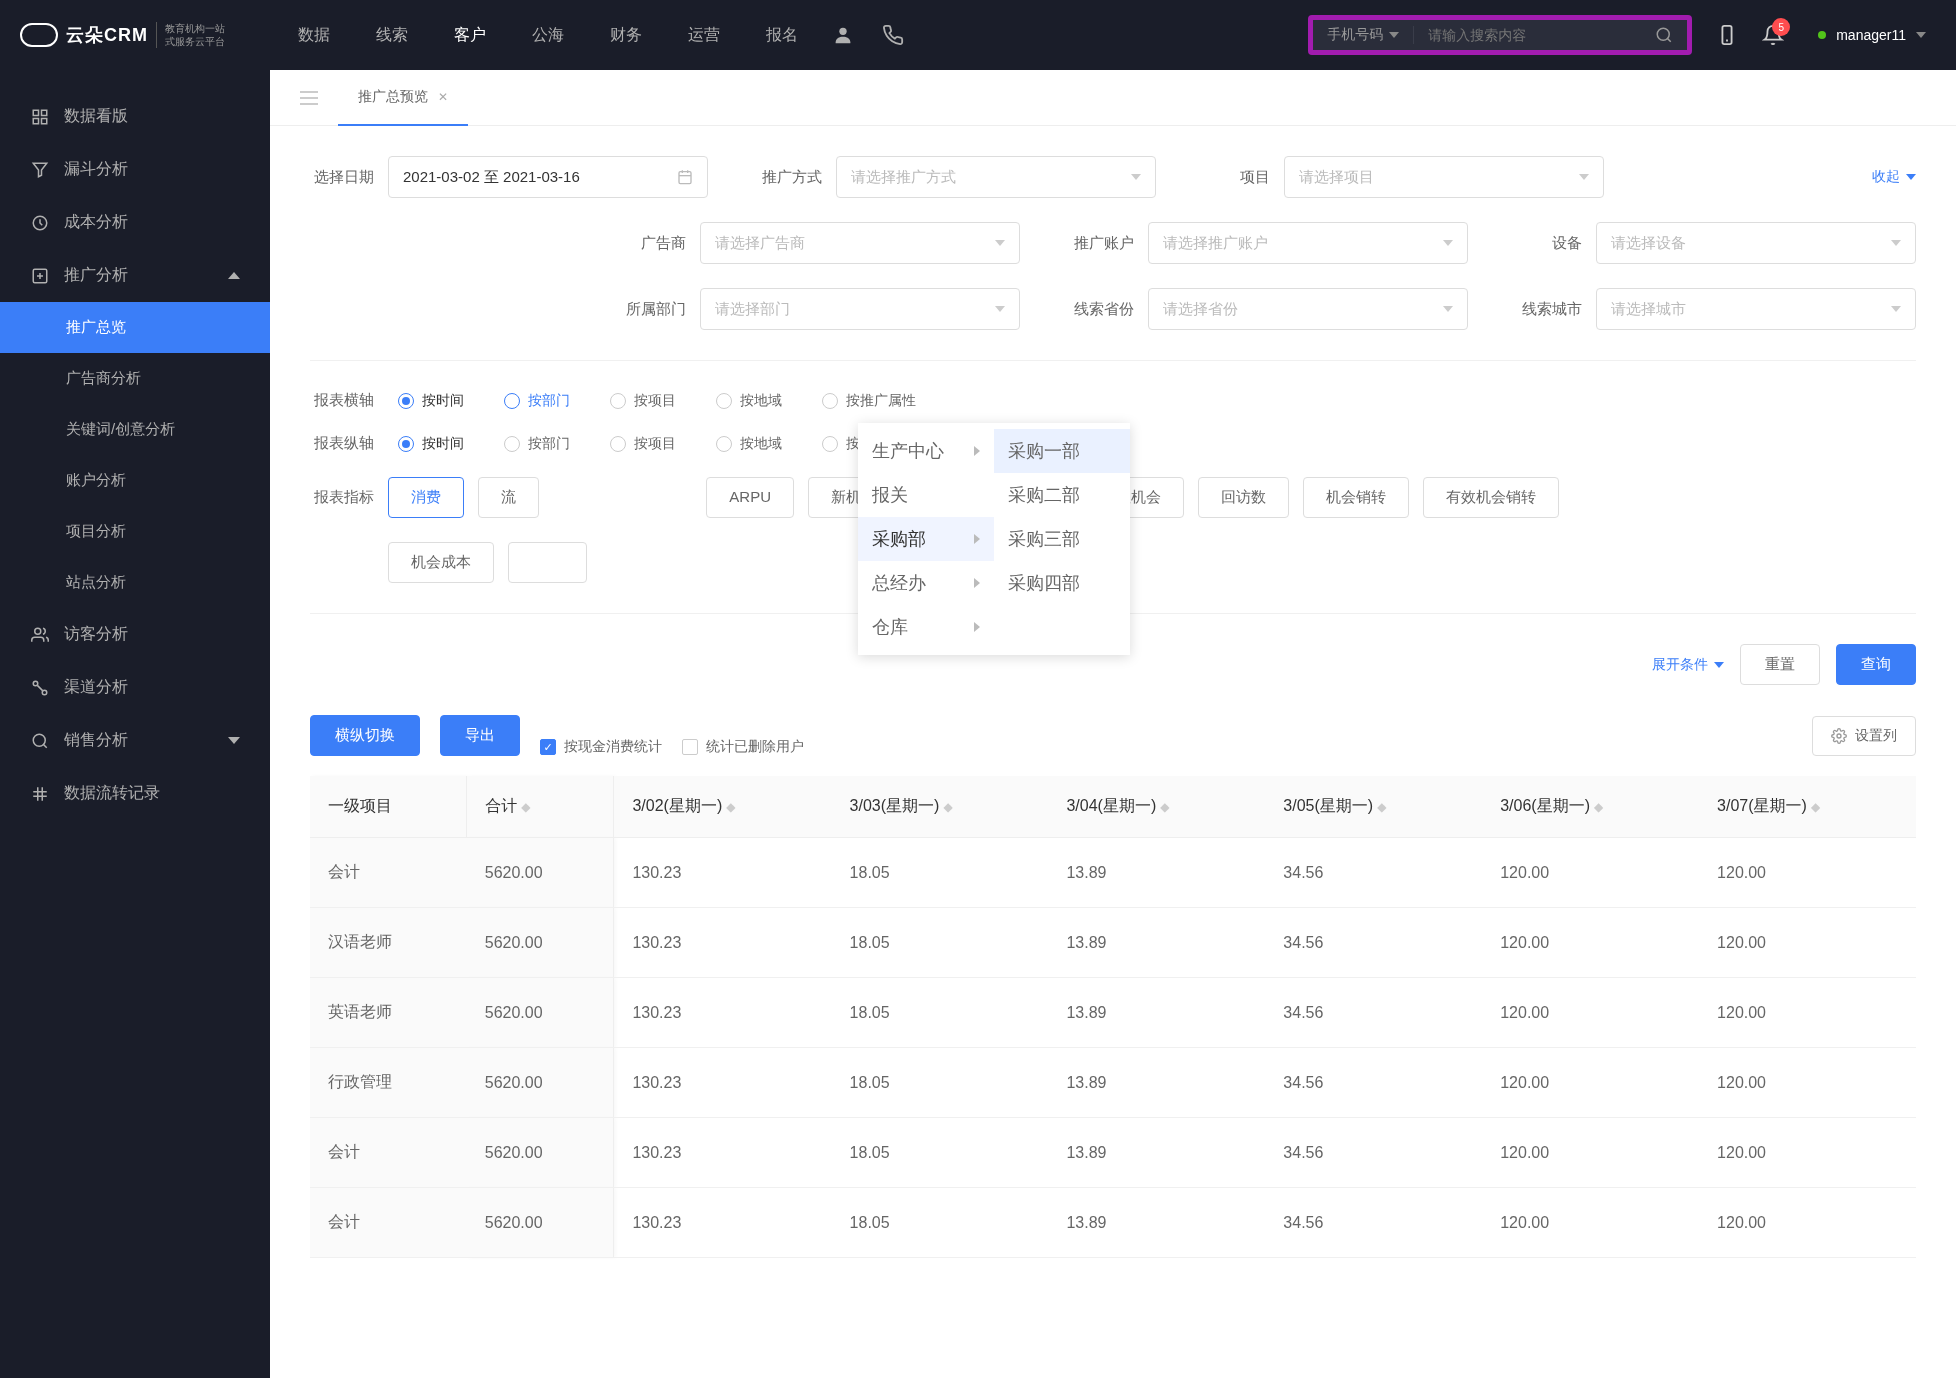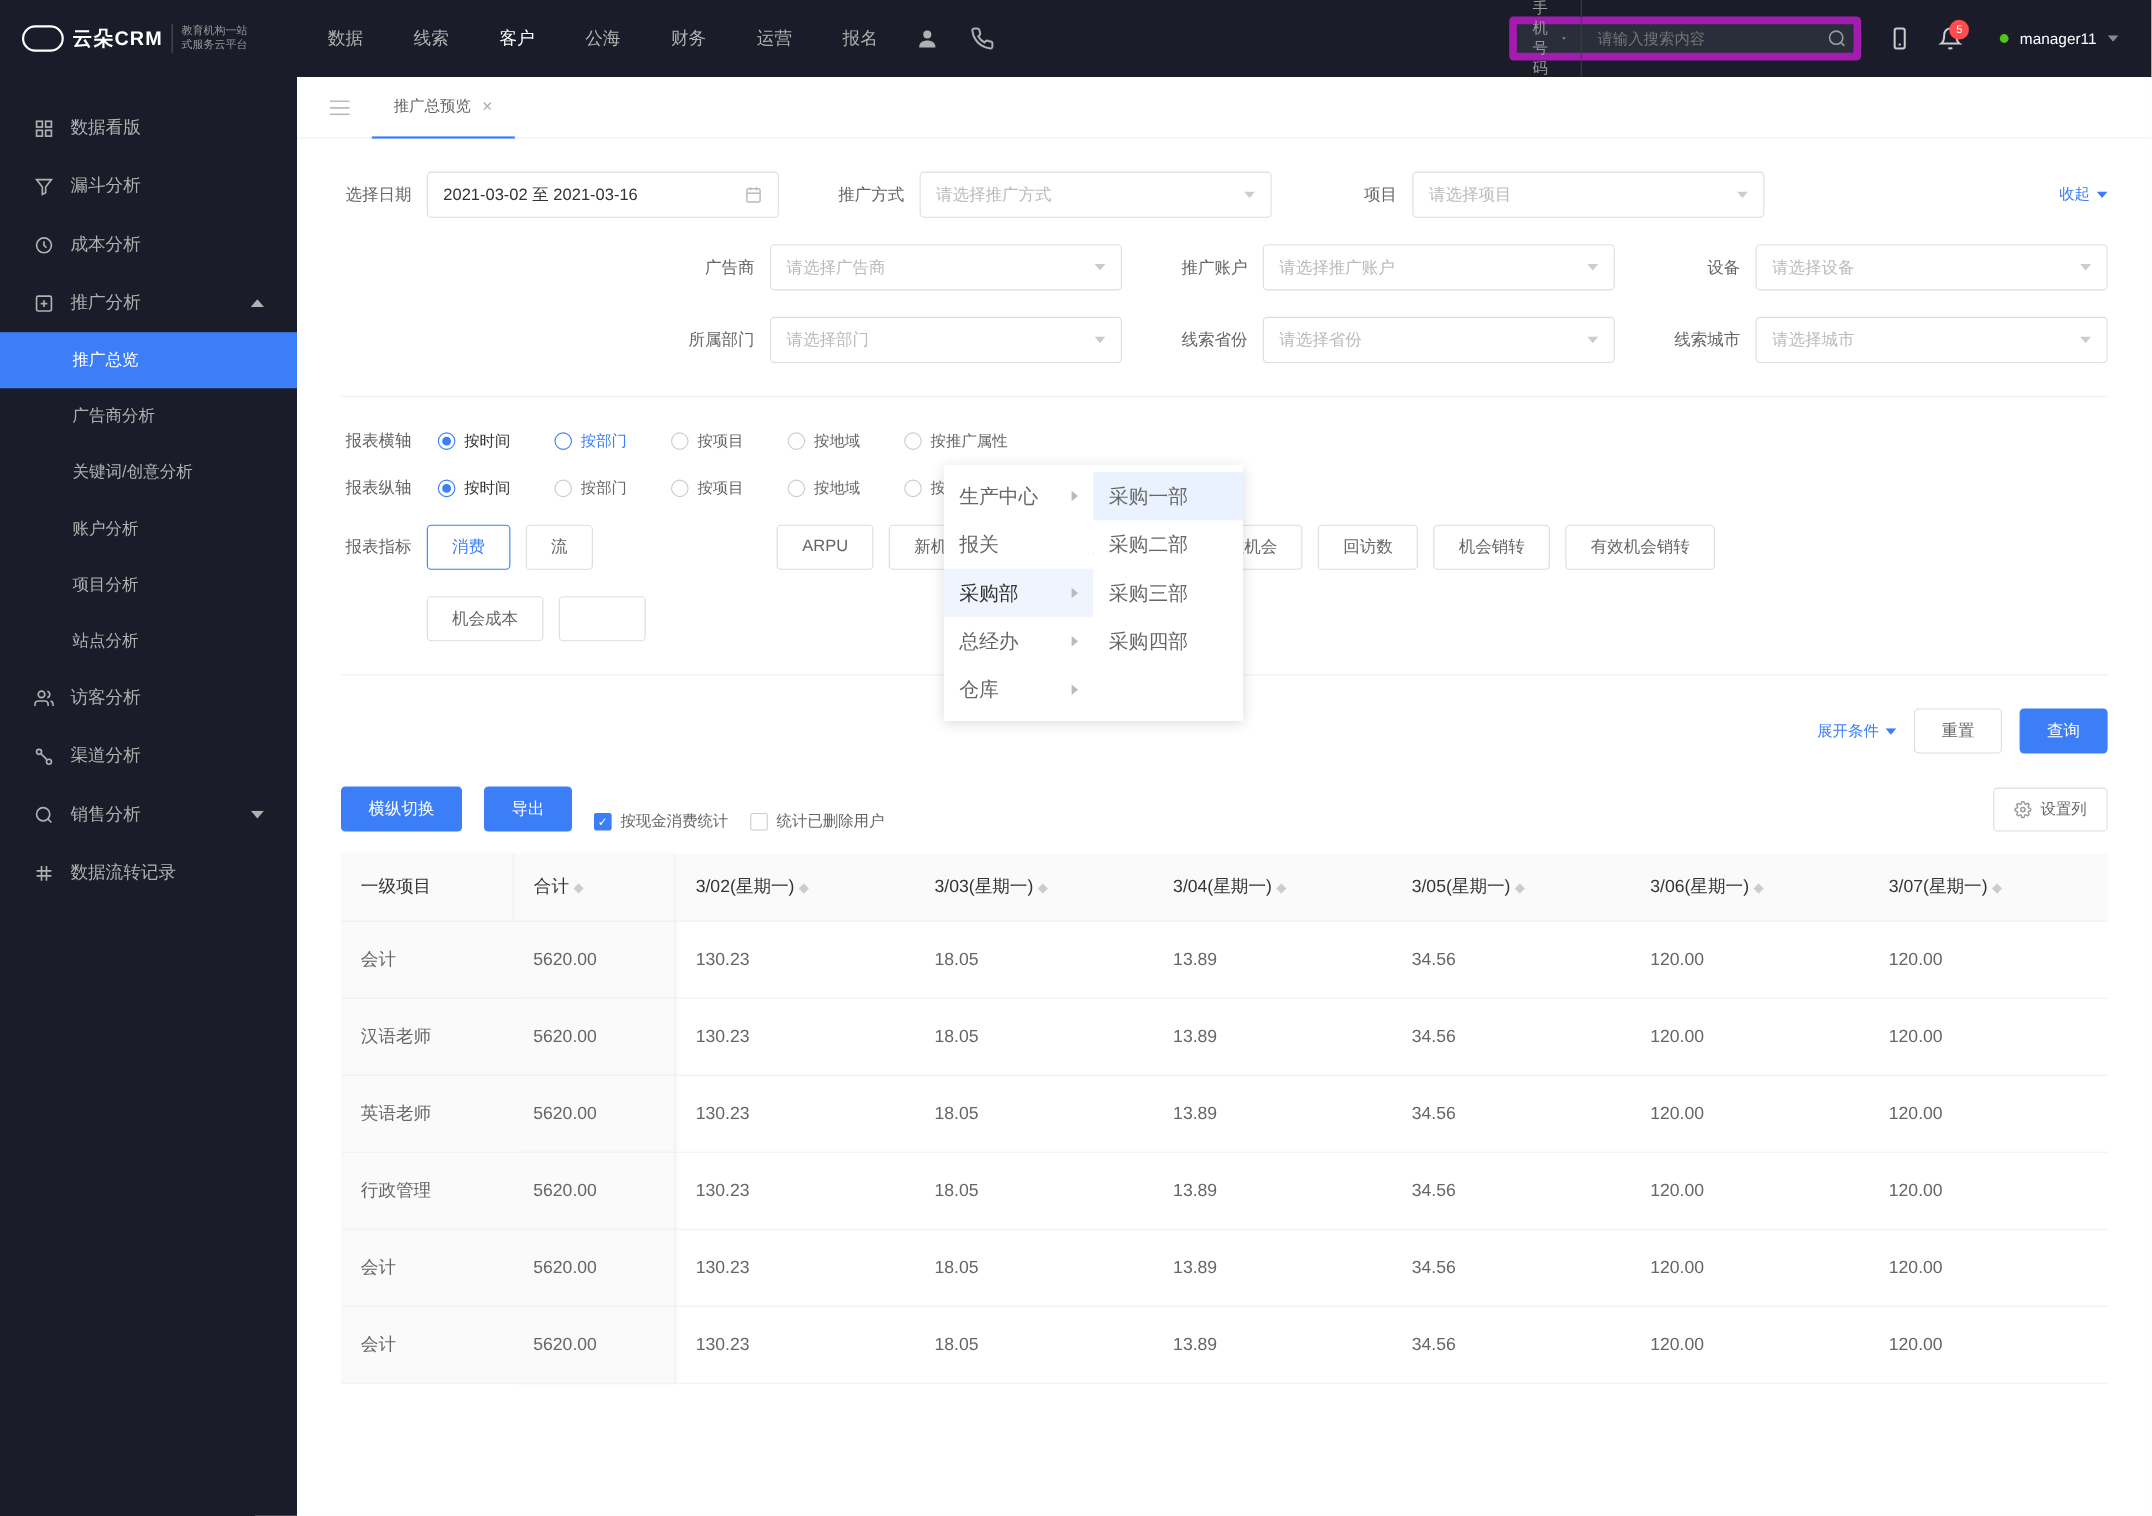--- a/index.html
+++ b/index.html
@@ -11,21 +11,21 @@
 .logo-icon { width: 38px; height: 38px; position: relative; margin-right: 8px; }
 .logo-cloud { width: 38px; height: 24px; border: 2px solid #fff; border-radius: 12px; position: absolute; top: 7px; }
 .logo-text { font-size: 18px; font-weight: 700; letter-spacing: 1px; }
 .logo-sub { font-size: 10px; color: #999; border-left: 1px solid #555; padding-left: 8px; margin-left: 8px; line-height: 1.3; }
 .nav-main { display: flex; gap: 30px; margin-left: 20px; }
 .nav-item { color: #b0b0b0; padding: 8px 8px; cursor: pointer; font-size: 16px; }
 .nav-item.active { color: #fff; }
 .nav-icons { display: flex; gap: 24px; margin-left: 24px; }
 .nav-icon-btn { width: 26px; height: 26px; cursor: pointer; display: flex; align-items: center; justify-content: center; }
 .header-right { margin-left: auto; display: flex; align-items: center; gap: 24px; }
-.search-wrap { display: flex; align-items: center; background: #2a2d3a; border: 7px solid #a21caf; border-radius: 4px; height: 40px; width: 320px; }
+.search-wrap { display: flex; align-items: center; background: #2a2d3a; border: 5px solid #a21caf; border-radius: 4px; height: 40px; width: 384px; }
 .search-select { color: #999; padding: 0 14px; border-right: 1px solid #3a3d4a; font-size: 14px; display: flex; align-items: center; gap: 6px; }
 .search-input { flex: 1; background: none; border: none; color: #999; padding: 0 14px; font-size: 14px; outline: none; }
 .search-btn { padding: 0 14px; cursor: pointer; }
 .hdr-icon { cursor: pointer; position: relative; }
 .badge { position: absolute; top: -6px; right: -6px; background: #ff4d4f; color: #fff; font-size: 10px; border-radius: 50%; width: 18px; height: 18px; display: flex; align-items: center; justify-content: center; }
 .user-area { display: flex; align-items: center; gap: 10px; color: #fff; cursor: pointer; margin-left: 10px; }
 .user-dot { width: 8px; height: 8px; background: #52c41a; border-radius: 50%; }
 
 
 .sidebar { position: absolute; left: 0; top: 70px; width: 270px; bottom: 0; background: #1a1d29; padding-top: 20px; }

